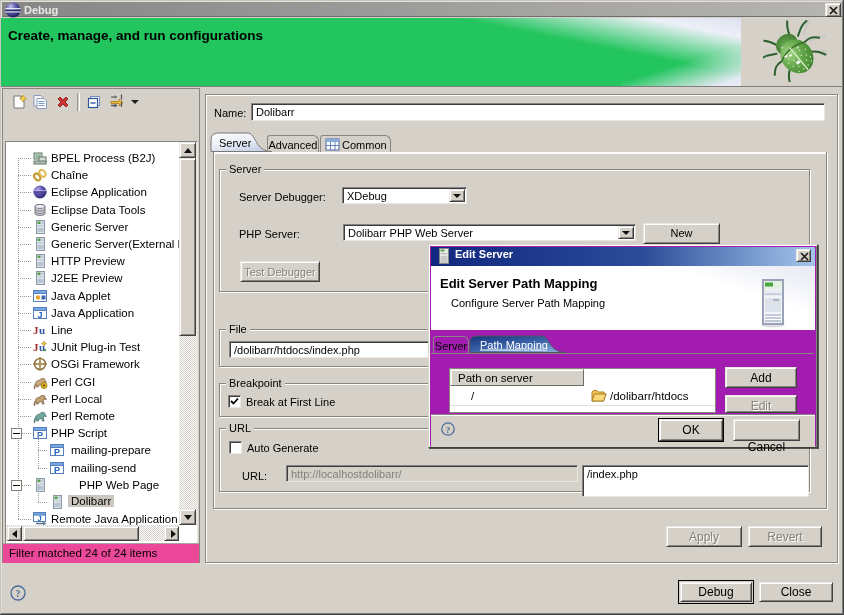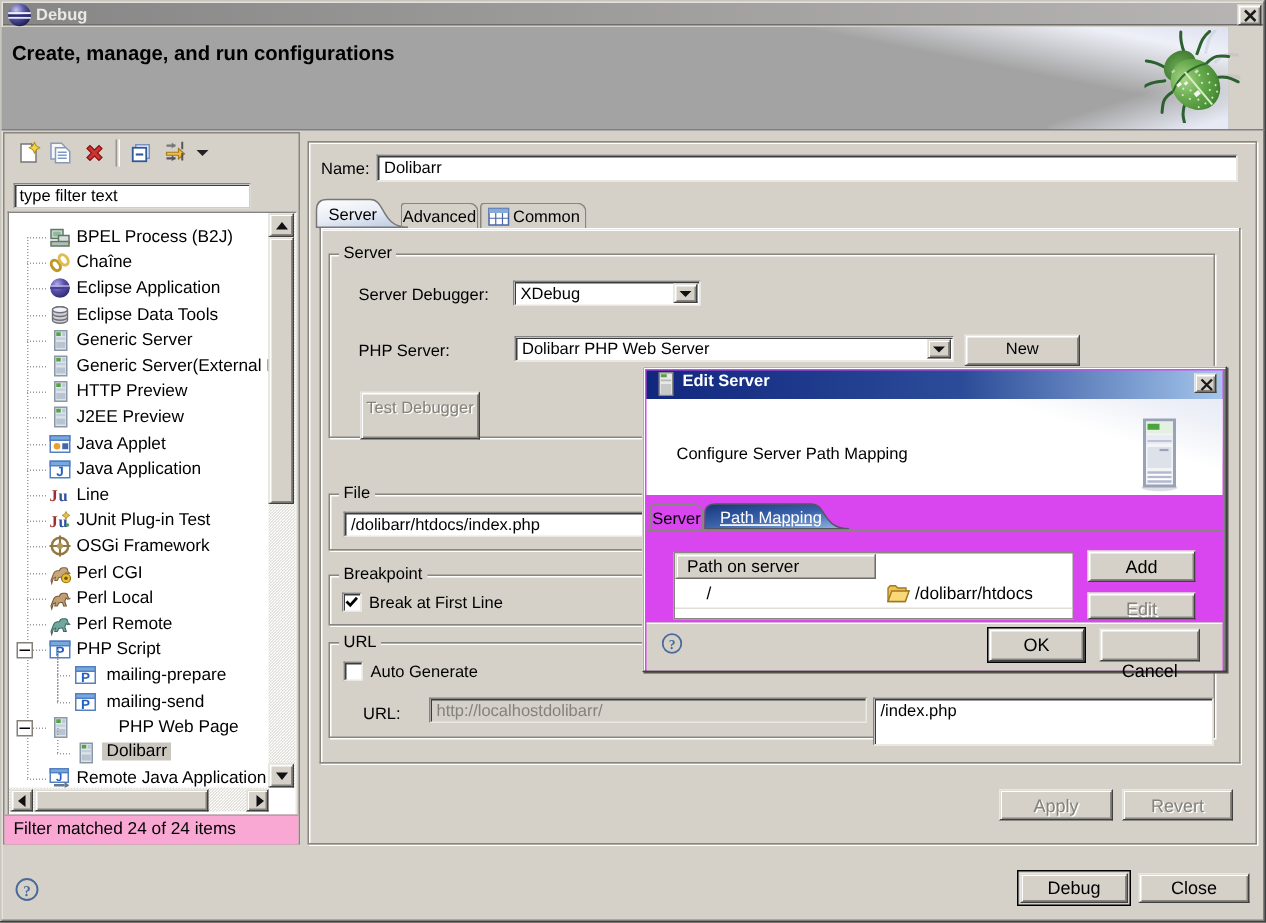--- a/index.html
+++ b/index.html
@@ -7,34 +7,34 @@
   box-shadow: inset -1px -1px 0 #404040, inset 1px 1px 0 #c8c5be, inset -2px -2px 0 #808080, inset 2px 2px 0 #e4e1da; }
 .abs { position:absolute; }
 .raised { background:#d5d1c9; border:1px solid; border-color:#e9e7e2 #404040 #404040 #e9e7e2;
   box-shadow: inset 1px 1px 0 #fff, inset -1px -1px 0 #87857e; }
 .dis { color:#84827b; text-shadow:1px 1px 0 #fff; }
 #titlebar { left:2px; top:2px; width:840px; height:15px; border-bottom:1px solid #6e6e6e;
   background:linear-gradient(90deg,#868686,#b6b5b3); }
 #titletext { position:absolute; left:22px; top:2px; font-weight:bold; font-size:11px; color:#e9e8e5; }
 #closebtn { position:absolute; left:823px; top:1px; width:16px; height:14px; font-size:12px;
   text-align:center; line-height:13px; font-weight:bold; color:#111; }
-#header { left:1px; top:18px; width:818px; height:68px; background:#a3a3a3; }
+#header { left:1px; top:18px; width:740px; height:68px; background:#22c55e; }
 #headgrad { position:absolute; right:0; top:0; width:340px; height:68px;
   background:linear-gradient(to bottom left, #dde1f0 0%, #eef0f8 14%, rgba(255,255,255,0) 42%); }
 #headgrad2 { position:absolute; right:0; top:30px; width:120px; height:38px;
   background:linear-gradient(to bottom right, rgba(255,255,255,0) 45%, #e7eaf5 90%); }
 #headline { position:absolute; left:0; top:68px; width:842px; height:1px; background:#808080; }
 #headtext { position:absolute; left:7px; top:10px; font-size:13.5px; font-weight:bold; }
 #leftpanel { left:2px; top:88px; width:198px; height:475px; background:#d5d1c9; border:1px solid #88867f; }
 #filterbox { position:absolute; left:6px; top:33px; width:158px; height:17px; background:#fff;
   border:1px solid; border-color:#848484 #d0cdc5 #d0cdc5 #848484; box-shadow:inset 1px 1px 0 #3c3c3c;
   font-size:11px; padding:2px 0 0 3px; }
 #treebox { position:absolute; left:2px; top:52px; width:193px; height:403px; background:#fff;
   border:1px solid; border-color:#848484 #e9e7e2 #e9e7e2 #848484; overflow:hidden; }
-#statusbar { position:absolute; left:0px; top:454px; width:196px; height:20px; background:#f9a8d4;
+#statusbar { position:absolute; left:0px; top:454px; width:196px; height:20px; background:#ec4899;
   border-top:1px solid #a8a6a0; font-size:11.5px; padding:3px 0 0 6px; white-space:nowrap; }
 .trow { position:absolute; left:0; height:17px; white-space:nowrap; }
 .tlbl { position:absolute; top:2px; font-size:11.5px; }
 .sbtn { position:absolute; background:#d5d1c9; border:1px solid; border-color:#e9e7e2 #404040 #404040 #e9e7e2;
   box-shadow: inset 1px 1px 0 #fff, inset -1px -1px 0 #87857e; }
 .track { background:#fff;
   background-image:linear-gradient(45deg,#d4d0c8 25%,transparent 25%,transparent 75%,#d4d0c8 75%),
     linear-gradient(45deg,#d4d0c8 25%,transparent 25%,transparent 75%,#d4d0c8 75%);
   background-size:2px 2px; background-position:0 0,1px 1px; }
 #rightpanel { left:205px; top:94px; width:633px; height:469px;
@@ -42,21 +42,21 @@
 .grp { position:absolute; border:1px solid #88867f; box-shadow: inset 1px 1px 0 #fff, 1px 1px 0 #fff; }
 .grplbl { position:absolute; top:-6px; left:6px; background:#d5d1c9; padding:0 3px; font-size:11px; line-height:11px; }
 .flabel { position:absolute; font-size:11px; white-space:nowrap; }
 .field { position:absolute; background:#fff; border:1px solid; border-color:#848484 #e9e7e2 #e9e7e2 #848484;
   box-shadow:inset 1px 1px 0 #3c3c3c; font-size:11px; padding:2px 0 0 4px; white-space:nowrap; overflow:hidden; }
 .btn { position:absolute; background:#d5d1c9; border:1px solid; border-color:#e9e7e2 #404040 #404040 #e9e7e2;
   box-shadow: inset 1px 1px 0 #fff, inset -1px -1px 0 #87857e; text-align:center; font-size:11px; }
 .f12 { font-size:12px !important; }
 .cbox { position:absolute; width:13px; height:13px; background:#fff; border:1px solid;
   border-color:#848484 #e9e7e2 #e9e7e2 #848484; box-shadow:inset 1px 1px 0 #3c3c3c; }
-#dlg { left:428px; top:244px; width:390px; height:204px; background:#d946ef;
+#dlg { left:428px; top:244px; width:390px; height:204px; background:#a21caf;
   border:1px solid; border-color:#d9d6cf #404040 #404040 #d9d6cf;
   box-shadow: inset 1px 1px 0 #fff, inset -1px -1px 0 #808080, 1px 1px 0 #55514b; }
 #dlgtitle { position:absolute; left:2px; top:2px; width:384px; height:19px;
   background:linear-gradient(90deg,#11277e 0%,#2c4c99 55%,#a4c6ec 100%); }
 #dlgtitletext { position:absolute; left:26px; top:3px; color:#fff; font-weight:bold; font-size:11px; }
 #dlgclose { position:absolute; left:367px; top:4px; width:15px; height:13px; font-size:11px;
   text-align:center; line-height:12px; font-weight:bold; color:#111; }
 #dlghead { position:absolute; left:2px; top:21px; width:384px; height:64px; background:#fff; }
 #dlgheadgrad { position:absolute; right:0; top:0; width:200px; height:64px;
   background:linear-gradient(to top right, rgba(255,255,255,0) 62%, #eff1f8 85%, #e8ebf5 100%); }
@@ -181,21 +181,20 @@
 <svg width="16" height="16" viewBox="0 0 16 16" style="position:absolute;left:106px;top:4px;">
         <path d="M12.5 1.5 v5" stroke="#555" stroke-width="1.3"></path>
 <path d="M2 4 h6" stroke="#777" stroke-width="1.5"></path>
         <path d="M8 4 l-2.5 -2 v4 z" fill="#777"></path>
 <path d="M2 8.5 h8 v-2.5 l4 3.5 -4 3.5 v-2.5 h-8 z" fill="#f0c040" stroke="#a87818" stroke-width="0.8"></path>
 <path d="M12.5 9 v5" stroke="#555" stroke-width="1.3"></path>
 <path d="M2 12.5 h6" stroke="#556" stroke-width="1.5"></path>
         <path d="M8 12.5 l-2.5 -2 v4 z" fill="#556"></path>
       </svg>
 <div style="left:128px;top:11px;width:0;height:0;border-left:4px solid transparent;border-right:4px solid transparent;border-top:4px solid #222;position:absolute;"></div>
-<div id="filterbox">type filter text</div>
 <div id="treebox">
 <div style="left:12px;top:16px;width:1px;height:361px;background-image:repeating-linear-gradient(180deg,#999 0 1px,transparent 1px 2px);position:absolute;"></div>
 <div class="trow" style="top:8.0px;">
 <div style="left:12px;top:8px;width:13px;height:1px;background-image:repeating-linear-gradient(90deg,#999 0 1px,transparent 1px 2px);position:absolute;"></div>
 <svg width="16" height="16" viewBox="0 0 16 16" style="position:absolute;left:26px;top:0px;">
             <rect x="2" y="3" width="8" height="6" fill="#c8d4cc" stroke="#607868" stroke-width="1"></rect>
 <rect x="3.5" y="4.5" width="5" height="3" fill="#90b89c"></rect>
 <rect x="7" y="7" width="7" height="5" fill="#d8e0dc" stroke="#607868" stroke-width="1"></rect>
 <rect x="2" y="11" width="12" height="3" fill="#b0c0b8" stroke="#607868" stroke-width="1"></rect>
           </svg>
@@ -470,21 +469,21 @@
 <div class="flabel" style="left:33px;top:96px;">Server Debugger:</div>
 <div class="field" style="left:136px;top:92px;width:125px;height:17px;padding-left:4px;">XDebug<div style="position:absolute;right:1px;top:1px;width:16px;height:13px;background:#d5d1c9;border:1px solid;border-color:#e9e7e2 #404040 #404040 #e9e7e2;box-shadow:inset 1px 1px 0 #fff, inset -1px -1px 0 #87857e;">
           <div style="position:absolute;left:3px;top:4px;width:0;height:0;border-left:4px solid transparent;border-right:4px solid transparent;border-top:4px solid #111;"></div>
         </div></div>
 <div class="flabel" style="left:33px;top:133px;">PHP Server:</div>
 <div class="field" style="left:137px;top:129px;width:293px;height:17px;padding-left:4px;">Dolibarr PHP Web Server<div style="position:absolute;right:1px;top:1px;width:16px;height:13px;background:#d5d1c9;border:1px solid;border-color:#e9e7e2 #404040 #404040 #e9e7e2;box-shadow:inset 1px 1px 0 #fff, inset -1px -1px 0 #87857e;">
           <div style="position:absolute;left:3px;top:4px;width:0;height:0;border-left:4px solid transparent;border-right:4px solid transparent;border-top:4px solid #111;"></div>
         </div></div>
 <div class="btn" style="left:437px;top:128px;width:77px;height:21px;padding-top:3px;">New</div>
 <div class="btn" style="left:520px;top:128px;width:79px;height:21px;padding-top:7px;margin-top:36px;">Configure...</div>
-<div class="btn dis" style="left:34px;top:166px;width:80px;height:32px;padding-top:4px;font-size:11px;white-space:nowrap;">Test Debugger</div>
+<div class="btn dis" style="left:34px;top:166px;width:80px;height:21px;padding-top:4px;font-size:11px;white-space:nowrap;">Test Debugger</div>
 <div class="grp" style="left:13px;top:234px;width:591px;height:38px;">
         <div class="grplbl">File</div>
       </div>
 <div class="field" style="left:23px;top:246px;width:577px;height:17px;">/dolibarr/htdocs/index.php</div>
 <div class="grp" style="left:13px;top:288px;width:591px;height:34px;">
         <div class="grplbl">Breakpoint</div>
       </div>
 <div class="cbox" style="left:22px;top:300px;">
         <svg width="11" height="11" style="position:absolute;left:0;top:0">
           <path d="M2 5 L4.5 7.5 L9 2.5" stroke="#000" stroke-width="1.8" fill="none"></path>
@@ -517,20 +516,21 @@
 <rect x="4.5" y="8" width="7" height="7" fill="#c8c8c8"></rect>
       </svg>
 <div id="dlgtitletext">Edit Server</div>
 <div id="dlgclose" class="raised">
         <svg width="9" height="9" viewBox="0 0 9 9" style="position:absolute;left:3px;top:2px">
           <path d="M1 1 L8 8 M8 1 L1 8" stroke="#1a1a1a" stroke-width="1.6"></path>
         </svg>
       </div>
 <div id="dlghead">
         <div id="dlgheadgrad"></div>
+        <div id="dlgheadtitle">Edit Server Path Mapping</div>
         <div id="dlgheadsub">Configure Server Path Mapping</div>
       </div>
 <svg width="26" height="50" viewBox="0 0 26 50" style="position:absolute;left:331px;top:33px;">
         <ellipse cx="13" cy="47" rx="12" ry="2.5" fill="#c8cad4" opacity="0.6"></ellipse>
 <rect x="2" y="1" width="22" height="46" fill="#9aa2b8"></rect>
 <rect x="4" y="3" width="18" height="42" fill="#f2f4f8"></rect>
 <rect x="4" y="3" width="18" height="8" fill="#e4f0e2"></rect>
 <rect x="5" y="4.5" width="8" height="4" fill="#4aa43c"></rect>
 <rect x="4" y="12" width="18" height="6" fill="#e8ebf2"></rect>
 <path d="M5 16 h16" stroke="#b0b6c8" stroke-width="1"></path>

